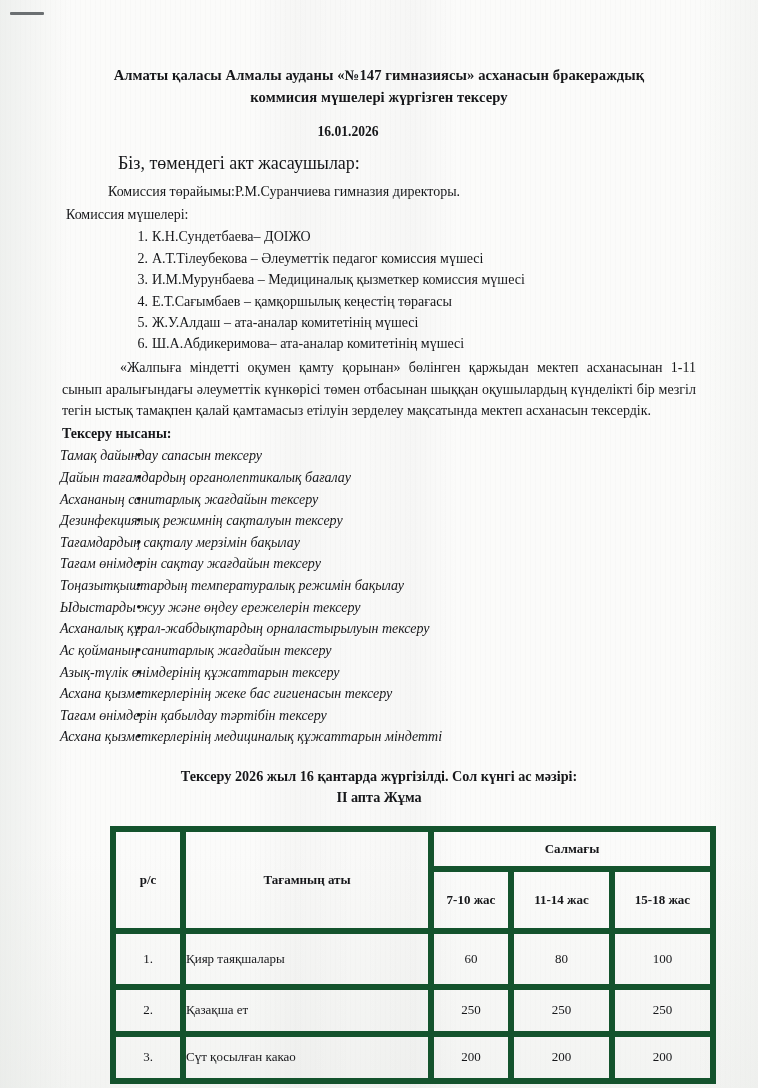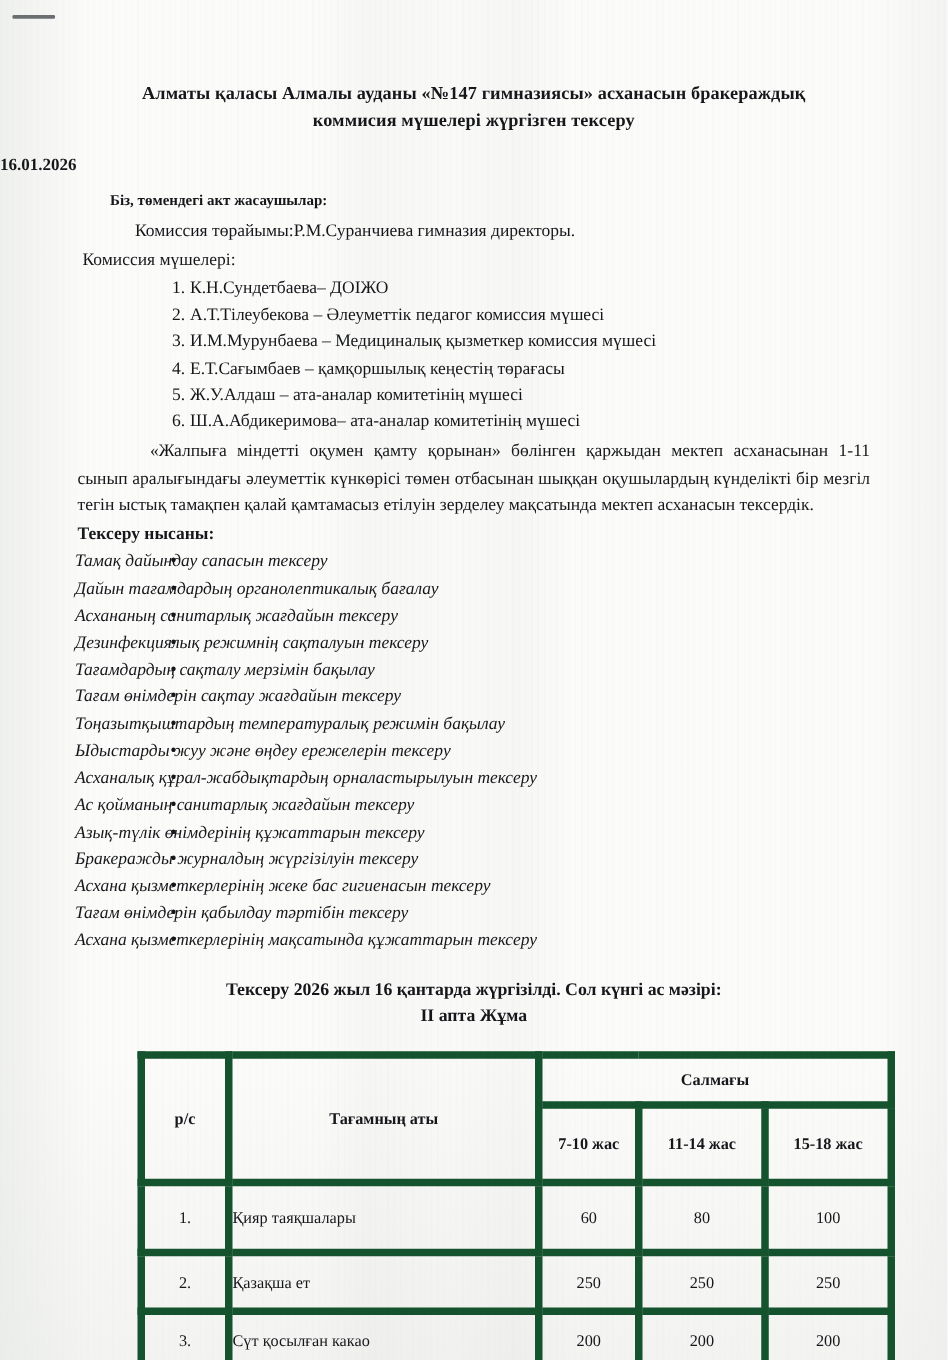--- a/index.html
+++ b/index.html
@@ -62,30 +62,30 @@
     font-size: 14.6px;
     line-height: 1.52;
     letter-spacing: 0.1px;
   }
   .doc-title .ln { display: block; }
   .doc-title .ln-akt { letter-spacing: 0.6px; }
 
   .doc-date {
     margin: 0;
     padding: 16px 62px 0 0;
-    text-align: left;
+    text-align: center;
     font-weight: bold;
     font-size: 13.6px;
   }
 
   .lead-bold {
     margin: 0;
-    padding: 13px 0 0 88px;
-    font-weight: bold;
-    font-size: 12px;
+    padding: 13px 0 0 118px;
+    font-weight: normal;
+    font-size: 18px;
   }
   .chair-line {
     margin: 0;
     padding: 10px 0 0 108px;
     font-size: 14px;
   }
   .members-label {
     margin: 0;
     padding: 7px 0 0 66px;
     font-size: 14px;
@@ -239,24 +239,23 @@
     <li>Дайын тағамдардың органолептикалық бағалау</li>
     <li>Асхананың санитарлық жағдайын тексеру</li>
     <li>Дезинфекциялық режимнің сақталуын тексеру</li>
     <li>Тағамдардың сақталу мерзімін бақылау</li>
     <li>Тағам өнімдерін сақтау жағдайын тексеру</li>
     <li>Тоңазытқыштардың температуралық режимін бақылау</li>
     <li>Ыдыстарды жуу және өңдеу ережелерін тексеру</li>
     <li>Асханалық құрал-жабдықтардың орналастырылуын тексеру</li>
     <li>Ас қойманың санитарлық жағдайын тексеру</li>
     <li>Азық-түлік өнімдерінің құжаттарын тексеру</li>
-    <li>Бракеражды журналдың жүргізілуін тексеру</li>
     <li>Асхана қызметкерлерінің жеке бас гигиенасын тексеру</li>
     <li>Тағам өнімдерін қабылдау тәртібін тексеру</li>
-    <li>Асхана қызметкерлерінің мақсатында құжаттарын тексеру</li>
+    <li>Асхана қызметкерлерінің медициналық құжаттарын міндетті</li>
   </ul>
 
   <p class="menu-banner">
     <span class="ln">Тексеру 2026 жыл 16 қантарда  жүргізілді. Сол күнгі ас мәзірі:</span>
     <span class="ln">II апта Жұма</span>
   </p>
 
   <div class="table-wrap">
     <table class="menu-table">
       <colgroup>

